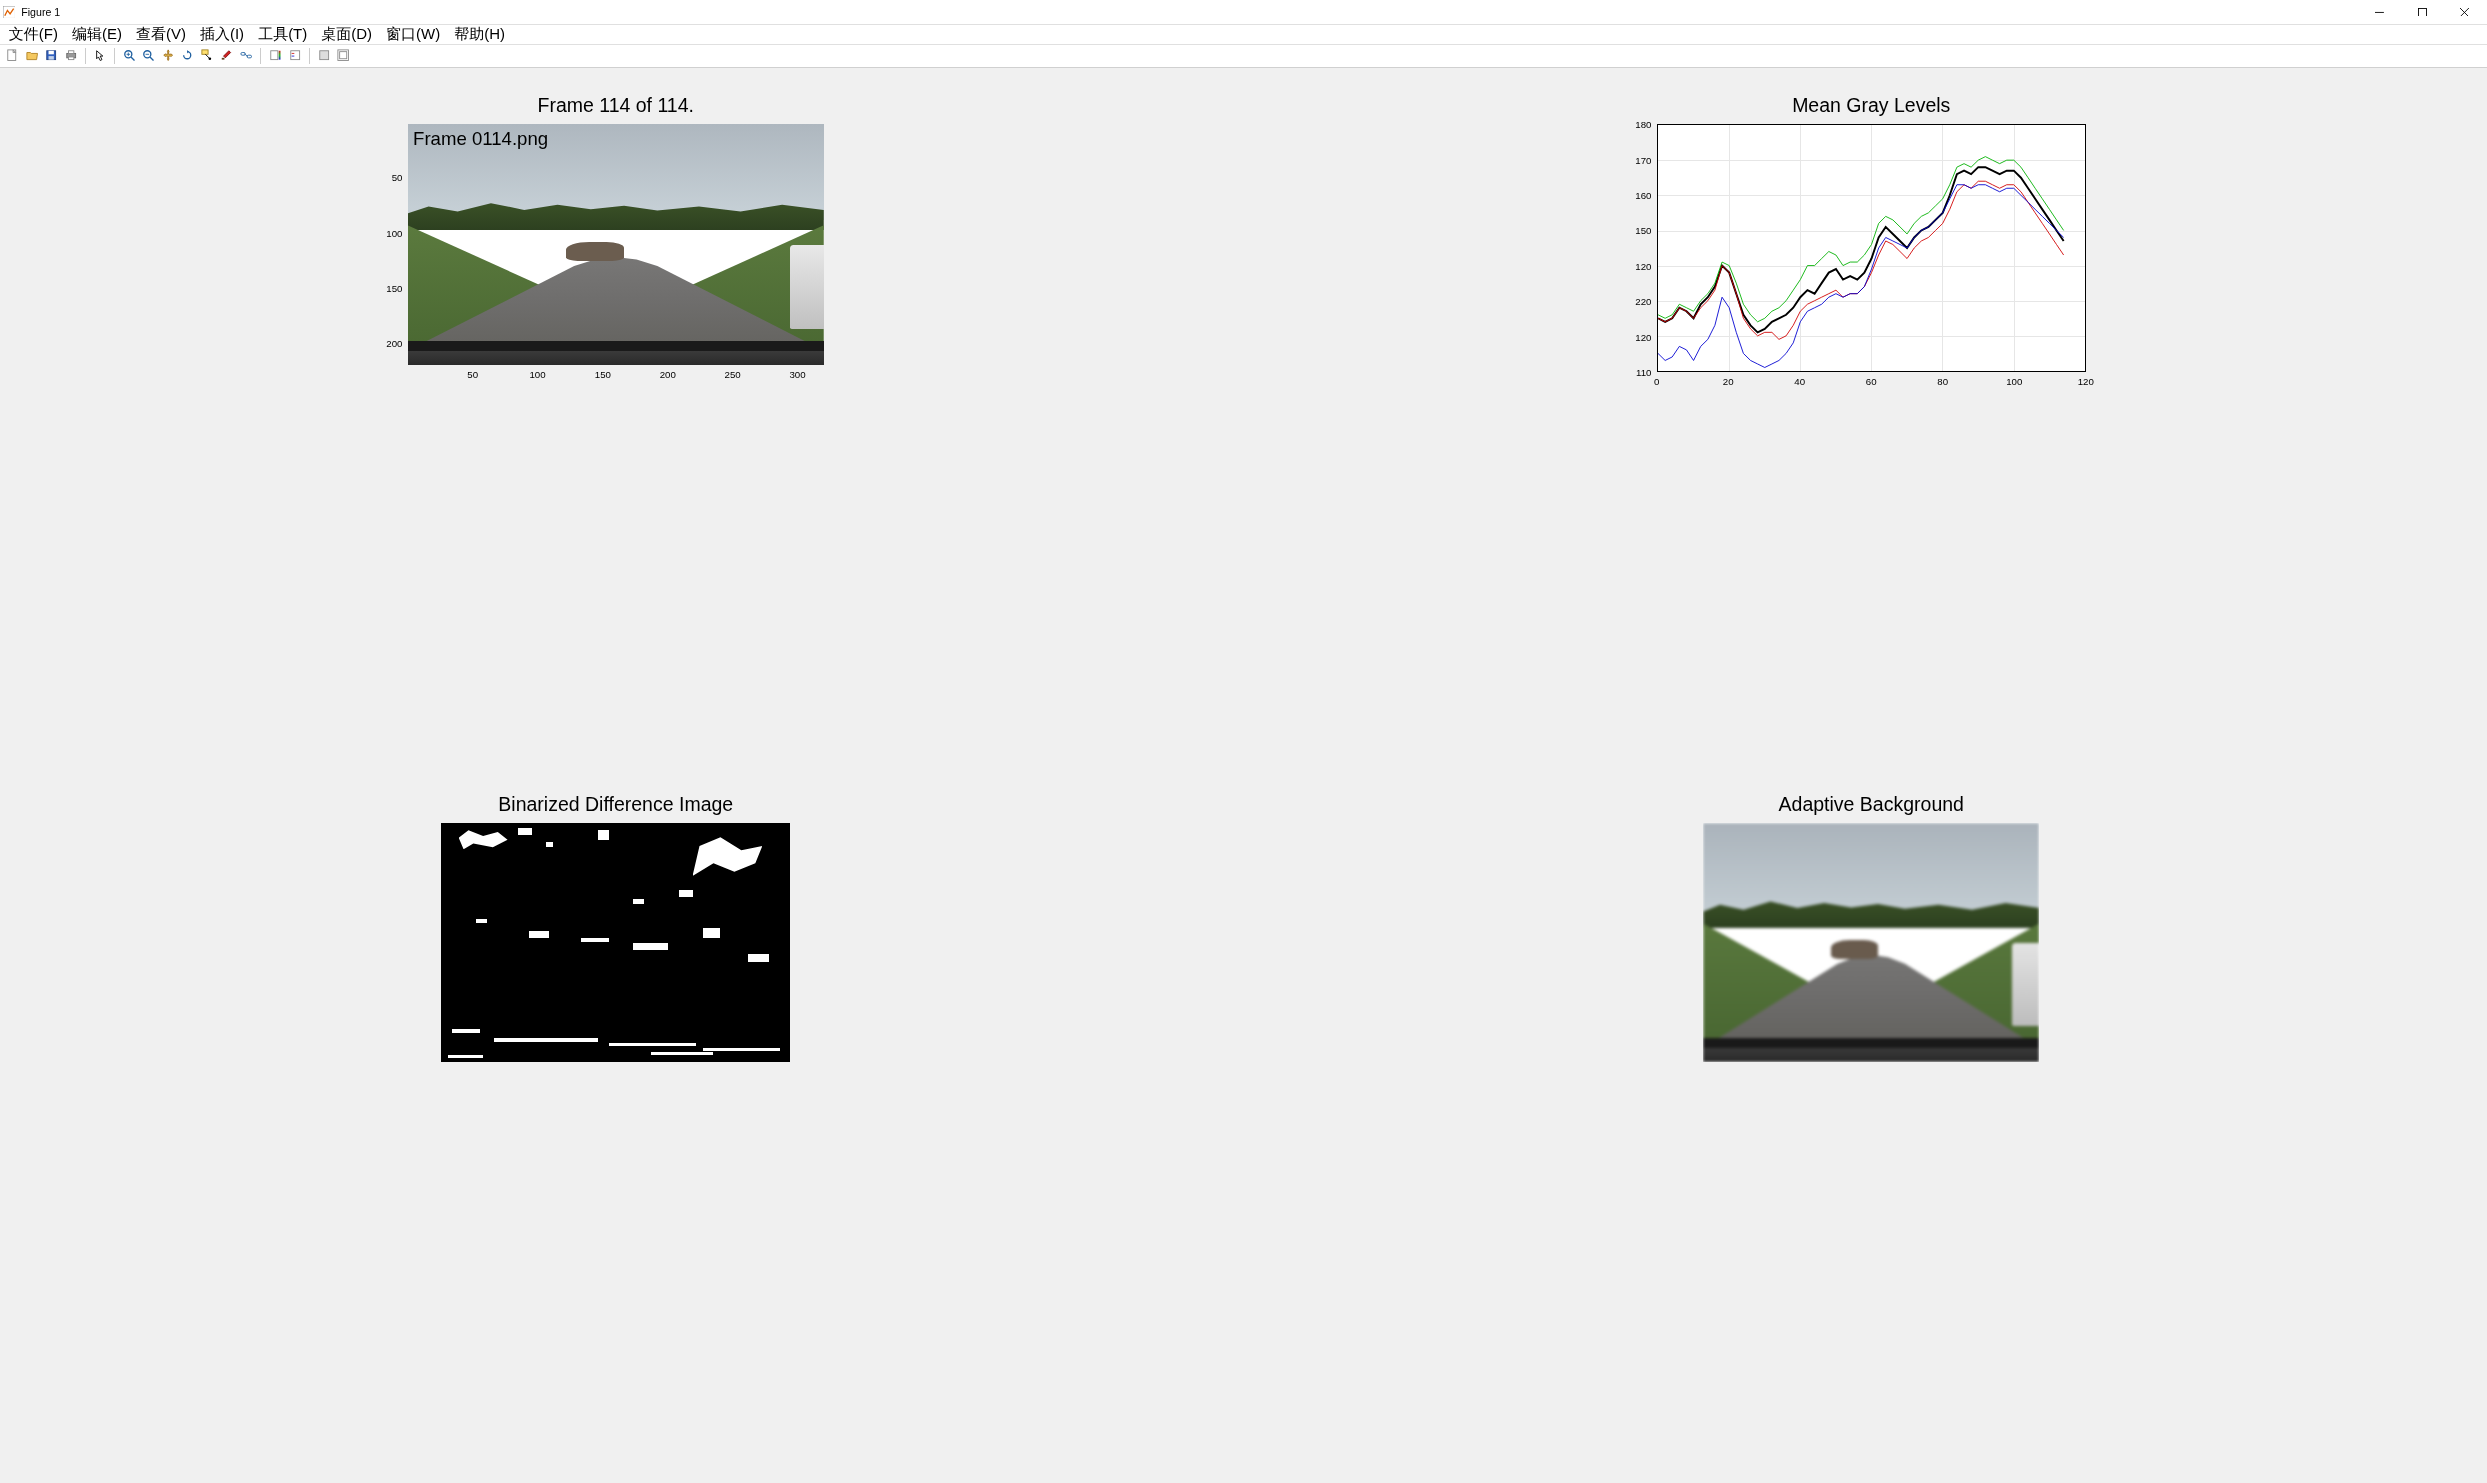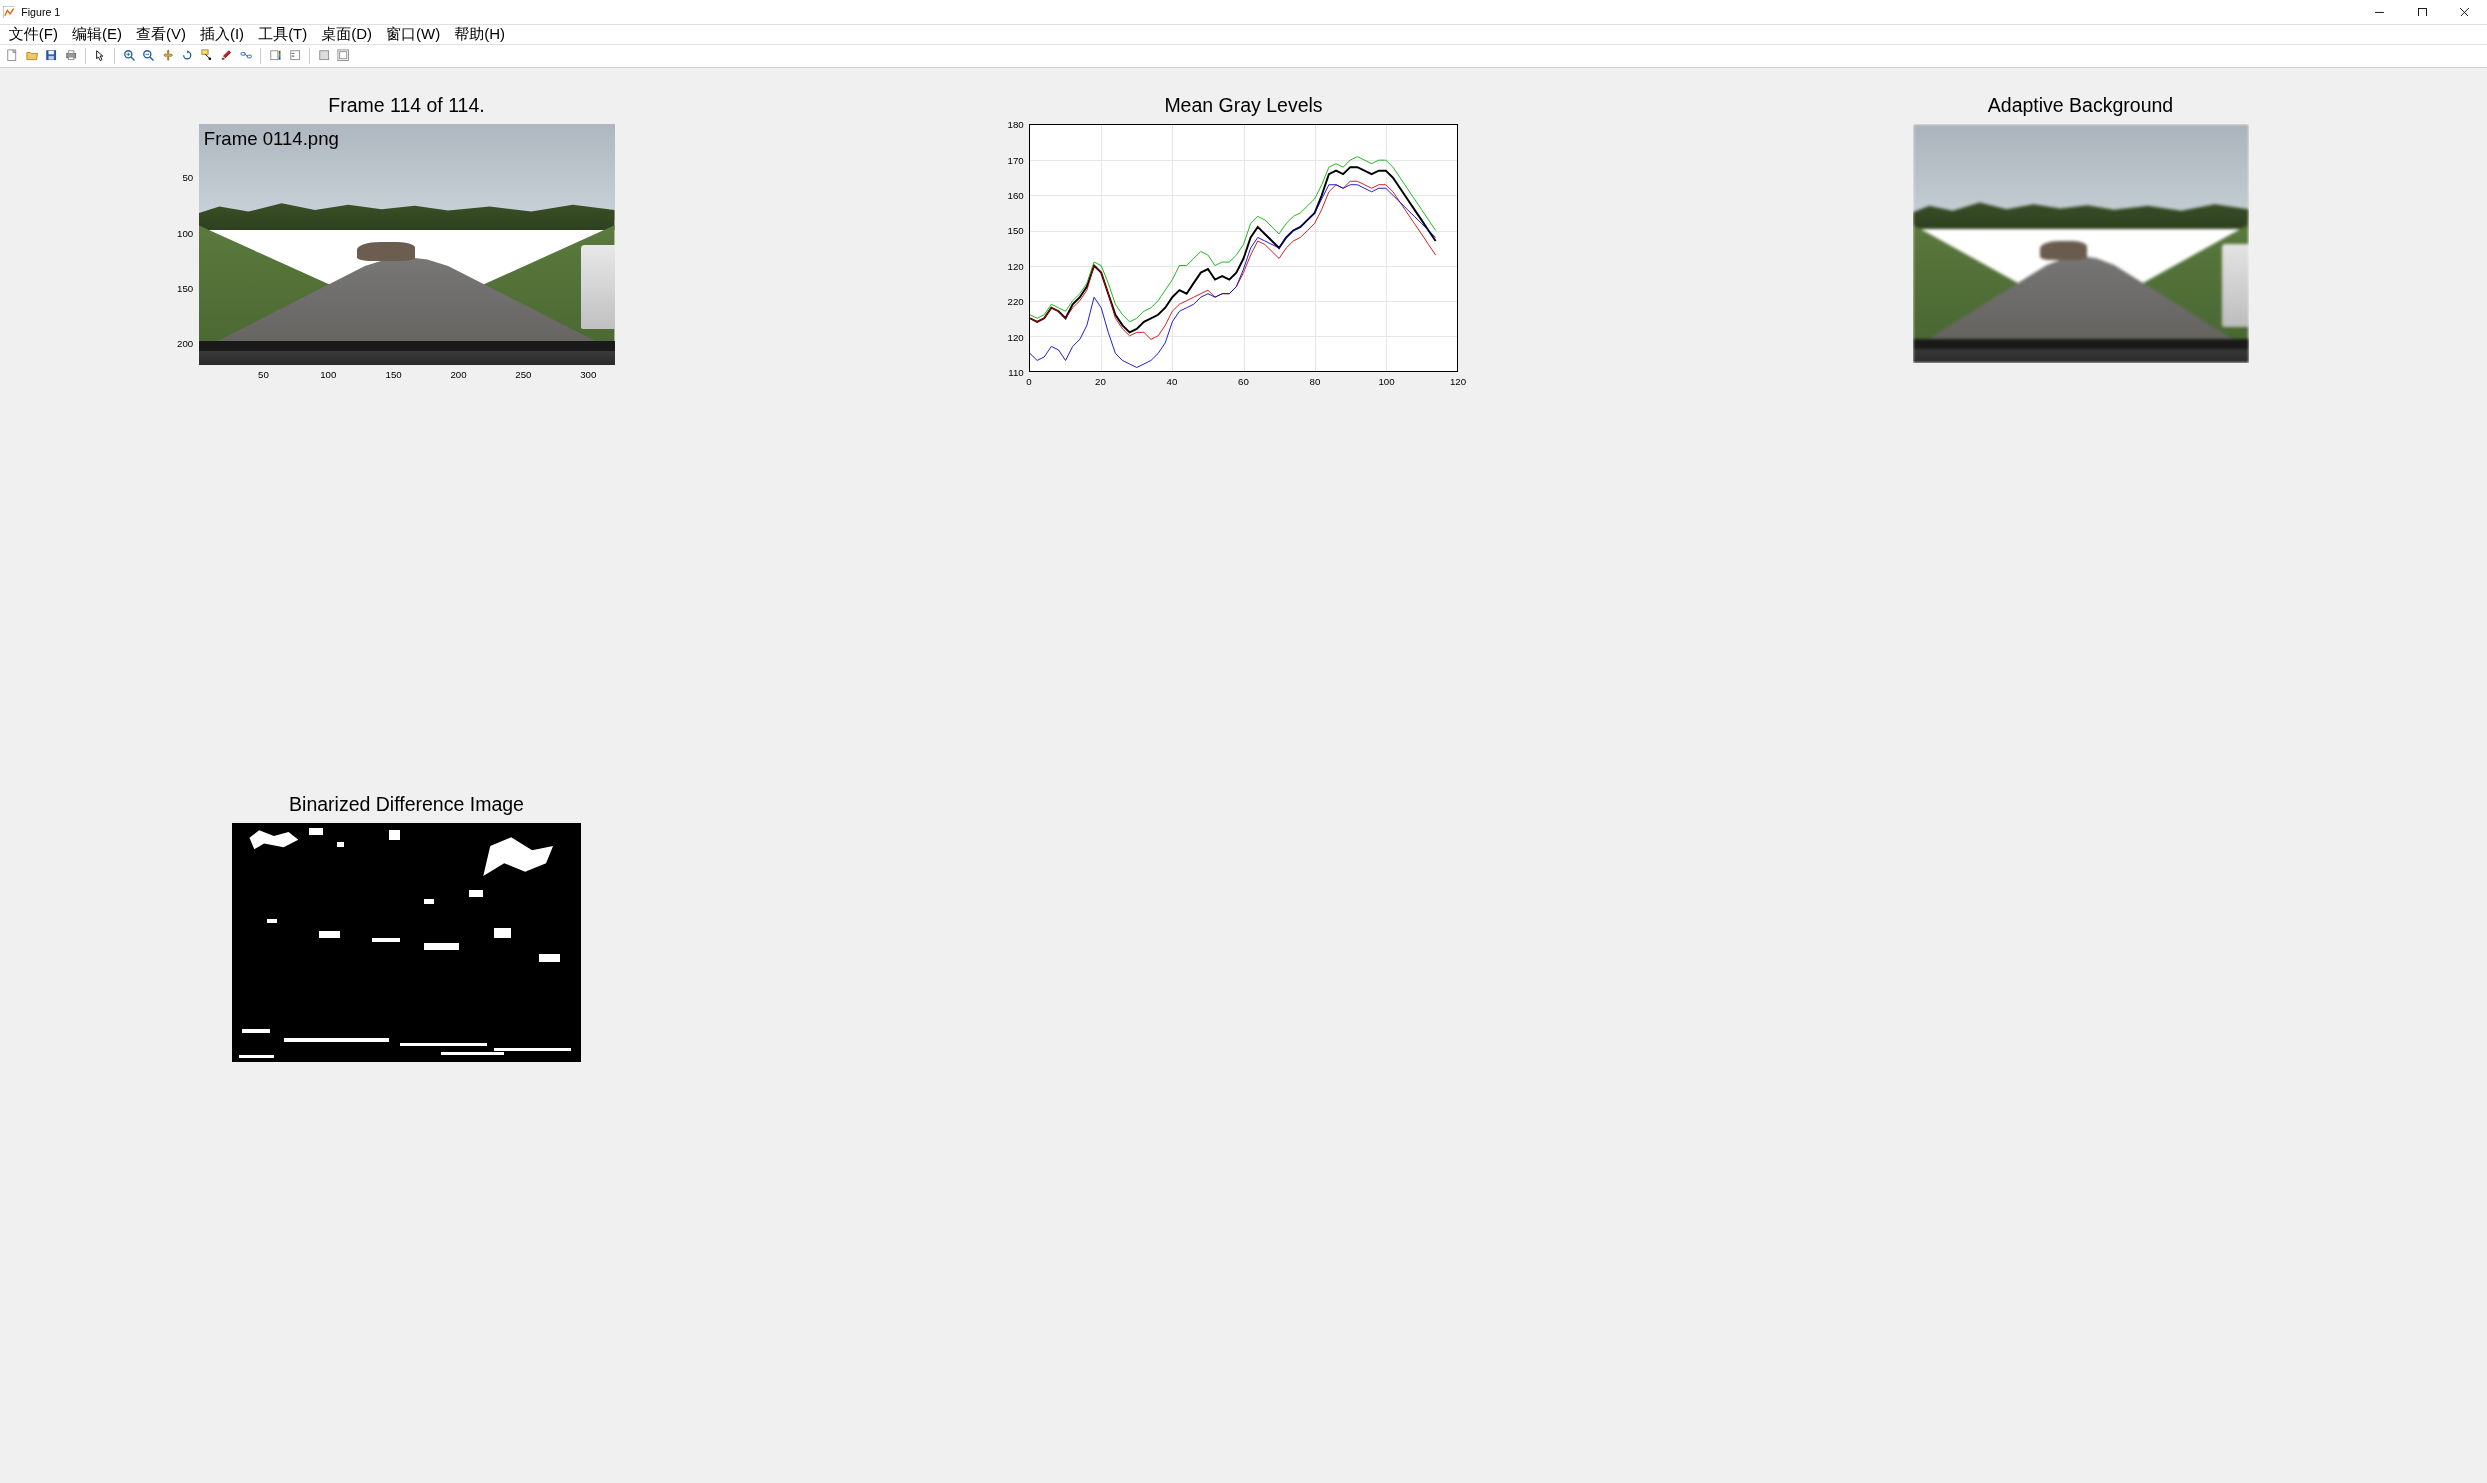--- a/index.html
+++ b/index.html
@@ -16,21 +16,21 @@
     .menubar { height: 19.5px; background: #fff; display: flex; align-items: center; padding: 0 1.8px; border-bottom: 0.9px solid #e0e0e0; font-size: 15px; }
     .menubar .menu-item { padding: 1.8px 7px; cursor: pointer; color: #000; }
 
     
     .toolbar { height: 23px; background: #fff; display: flex; align-items: center; padding: 1.8px 3.5px; border-bottom: 0.9px solid #d0d0d0; gap: 1.8px; }
     .toolbar .tbtn { width: 17.7px; height: 17.7px; display: flex; align-items: center; justify-content: center; cursor: pointer; border: 0.9px solid transparent; border-radius: 1.8px; }
     .toolbar .sep { width: 0.9px; height: 16px; background: #ccc; margin: 0 3.5px; }
 
     
     .figure-area { background: #f0f0f0; height: calc(100vh - 67px); position: relative; padding: 26.6px 35px; }
-    .subplot-grid { display: grid; grid-template-columns: 1fr 1fr 1fr; grid-template-rows: 1fr 1fr; gap: 35px 94px; height: 100%; }
+    .subplot-grid { display: grid; grid-template-columns: 1fr 1fr; grid-template-rows: 1fr 1fr; gap: 35px 94px; height: 100%; }
     .subplot { display: flex; flex-direction: column; align-items: center; position: relative; }
     .subplot-title { font-family: Helvetica, Arial, sans-serif; font-size: 19.5px; color: #000; margin-bottom: 7px; font-weight: 400; }
     .axes-box { background: #fff; position: relative; }
 
     
     .sp1 .axes-container { position: relative; }
     .sp1 .axes-box { width: 416px; height: 241px; overflow: hidden; }
     .sp1 .ytick { position: absolute; right: 100%; margin-right: 5.3px; transform: translateY(-50%); font-size: 9.7px; color: #000; }
     .sp1 .xtick { position: absolute; top: 100%; margin-top: 3.5px; transform: translateX(-50%); font-size: 9.7px; color: #000; }
     .sp1 .overlay-text { position: absolute; top: 3.5px; left: 5.3px; font-family: Liberation Sans, sans-serif; font-size: 18.6px; color: #000; font-weight: 400; }
@@ -287,37 +287,20 @@
         <div class="ytick" style="top:85.71%">120</div>
         <div class="ytick" style="top:100%">110</div>
 
         <div class="xtick" style="left:0%">0</div>
         <div class="xtick" style="left:16.67%">20</div>
         <div class="xtick" style="left:33.33%">40</div>
         <div class="xtick" style="left:50%">60</div>
         <div class="xtick" style="left:66.67%">80</div>
         <div class="xtick" style="left:83.33%">100</div>
         <div class="xtick" style="left:100%">120</div>
-      </div>
-    </div>
-
-    <div class="subplot sp3">
-      <div class="subplot-title">Adaptive Background</div>
-      <div class="axes-box">
-        <div class="scene">
-          <div class="sky"></div>
-          <div class="treeline"></div>
-          <div class="grass-l"></div>
-          <div class="grass-r"></div>
-          <div class="road"></div>
-          <div class="animal"></div>
-          <div class="car-r"></div>
-          <div class="dash"></div>
-          <div class="hood"></div>
-        </div>
       </div>
     </div>
 
     <div class="subplot sp4">
       <div class="subplot-title">Binarized Difference Image</div>
       <div class="axes-box">
         <div class="speck" style="top:3%; left:5%; width:14%; height:8%; clip-path: polygon(0 40%, 20% 0, 50% 30%, 80% 10%, 100% 50%, 70% 90%, 30% 70%, 10% 100%)"></div>
         <div class="speck" style="top:2%; left:22%; width:4%; height:3%"></div>
         <div class="speck" style="top:8%; left:30%; width:2%; height:2%"></div>
         <div class="speck" style="top:3%; left:45%; width:3%; height:4%"></div>
@@ -332,15 +315,32 @@
         <div class="speck" style="top:55%; left:88%; width:6%; height:3%"></div>
         <div class="speck" style="top:86%; left:3%; width:8%; height:2%"></div>
         <div class="speck" style="top:90%; left:15%; width:30%; height:1.5%"></div>
         <div class="speck" style="top:92%; left:48%; width:25%; height:1.2%"></div>
         <div class="speck" style="top:94%; left:75%; width:22%; height:1.5%"></div>
         <div class="speck" style="top:97%; left:2%; width:10%; height:1.2%"></div>
         <div class="speck" style="top:96%; left:60%; width:18%; height:1.2%"></div>
       </div>
     </div>
 
+    <div class="subplot sp3">
+      <div class="subplot-title">Adaptive Background</div>
+      <div class="axes-box">
+        <div class="scene">
+          <div class="sky"></div>
+          <div class="treeline"></div>
+          <div class="grass-l"></div>
+          <div class="grass-r"></div>
+          <div class="road"></div>
+          <div class="animal"></div>
+          <div class="car-r"></div>
+          <div class="dash"></div>
+          <div class="hood"></div>
+        </div>
+      </div>
+    </div>
+
   </div>
 </div>
 
 
 </body></html>

